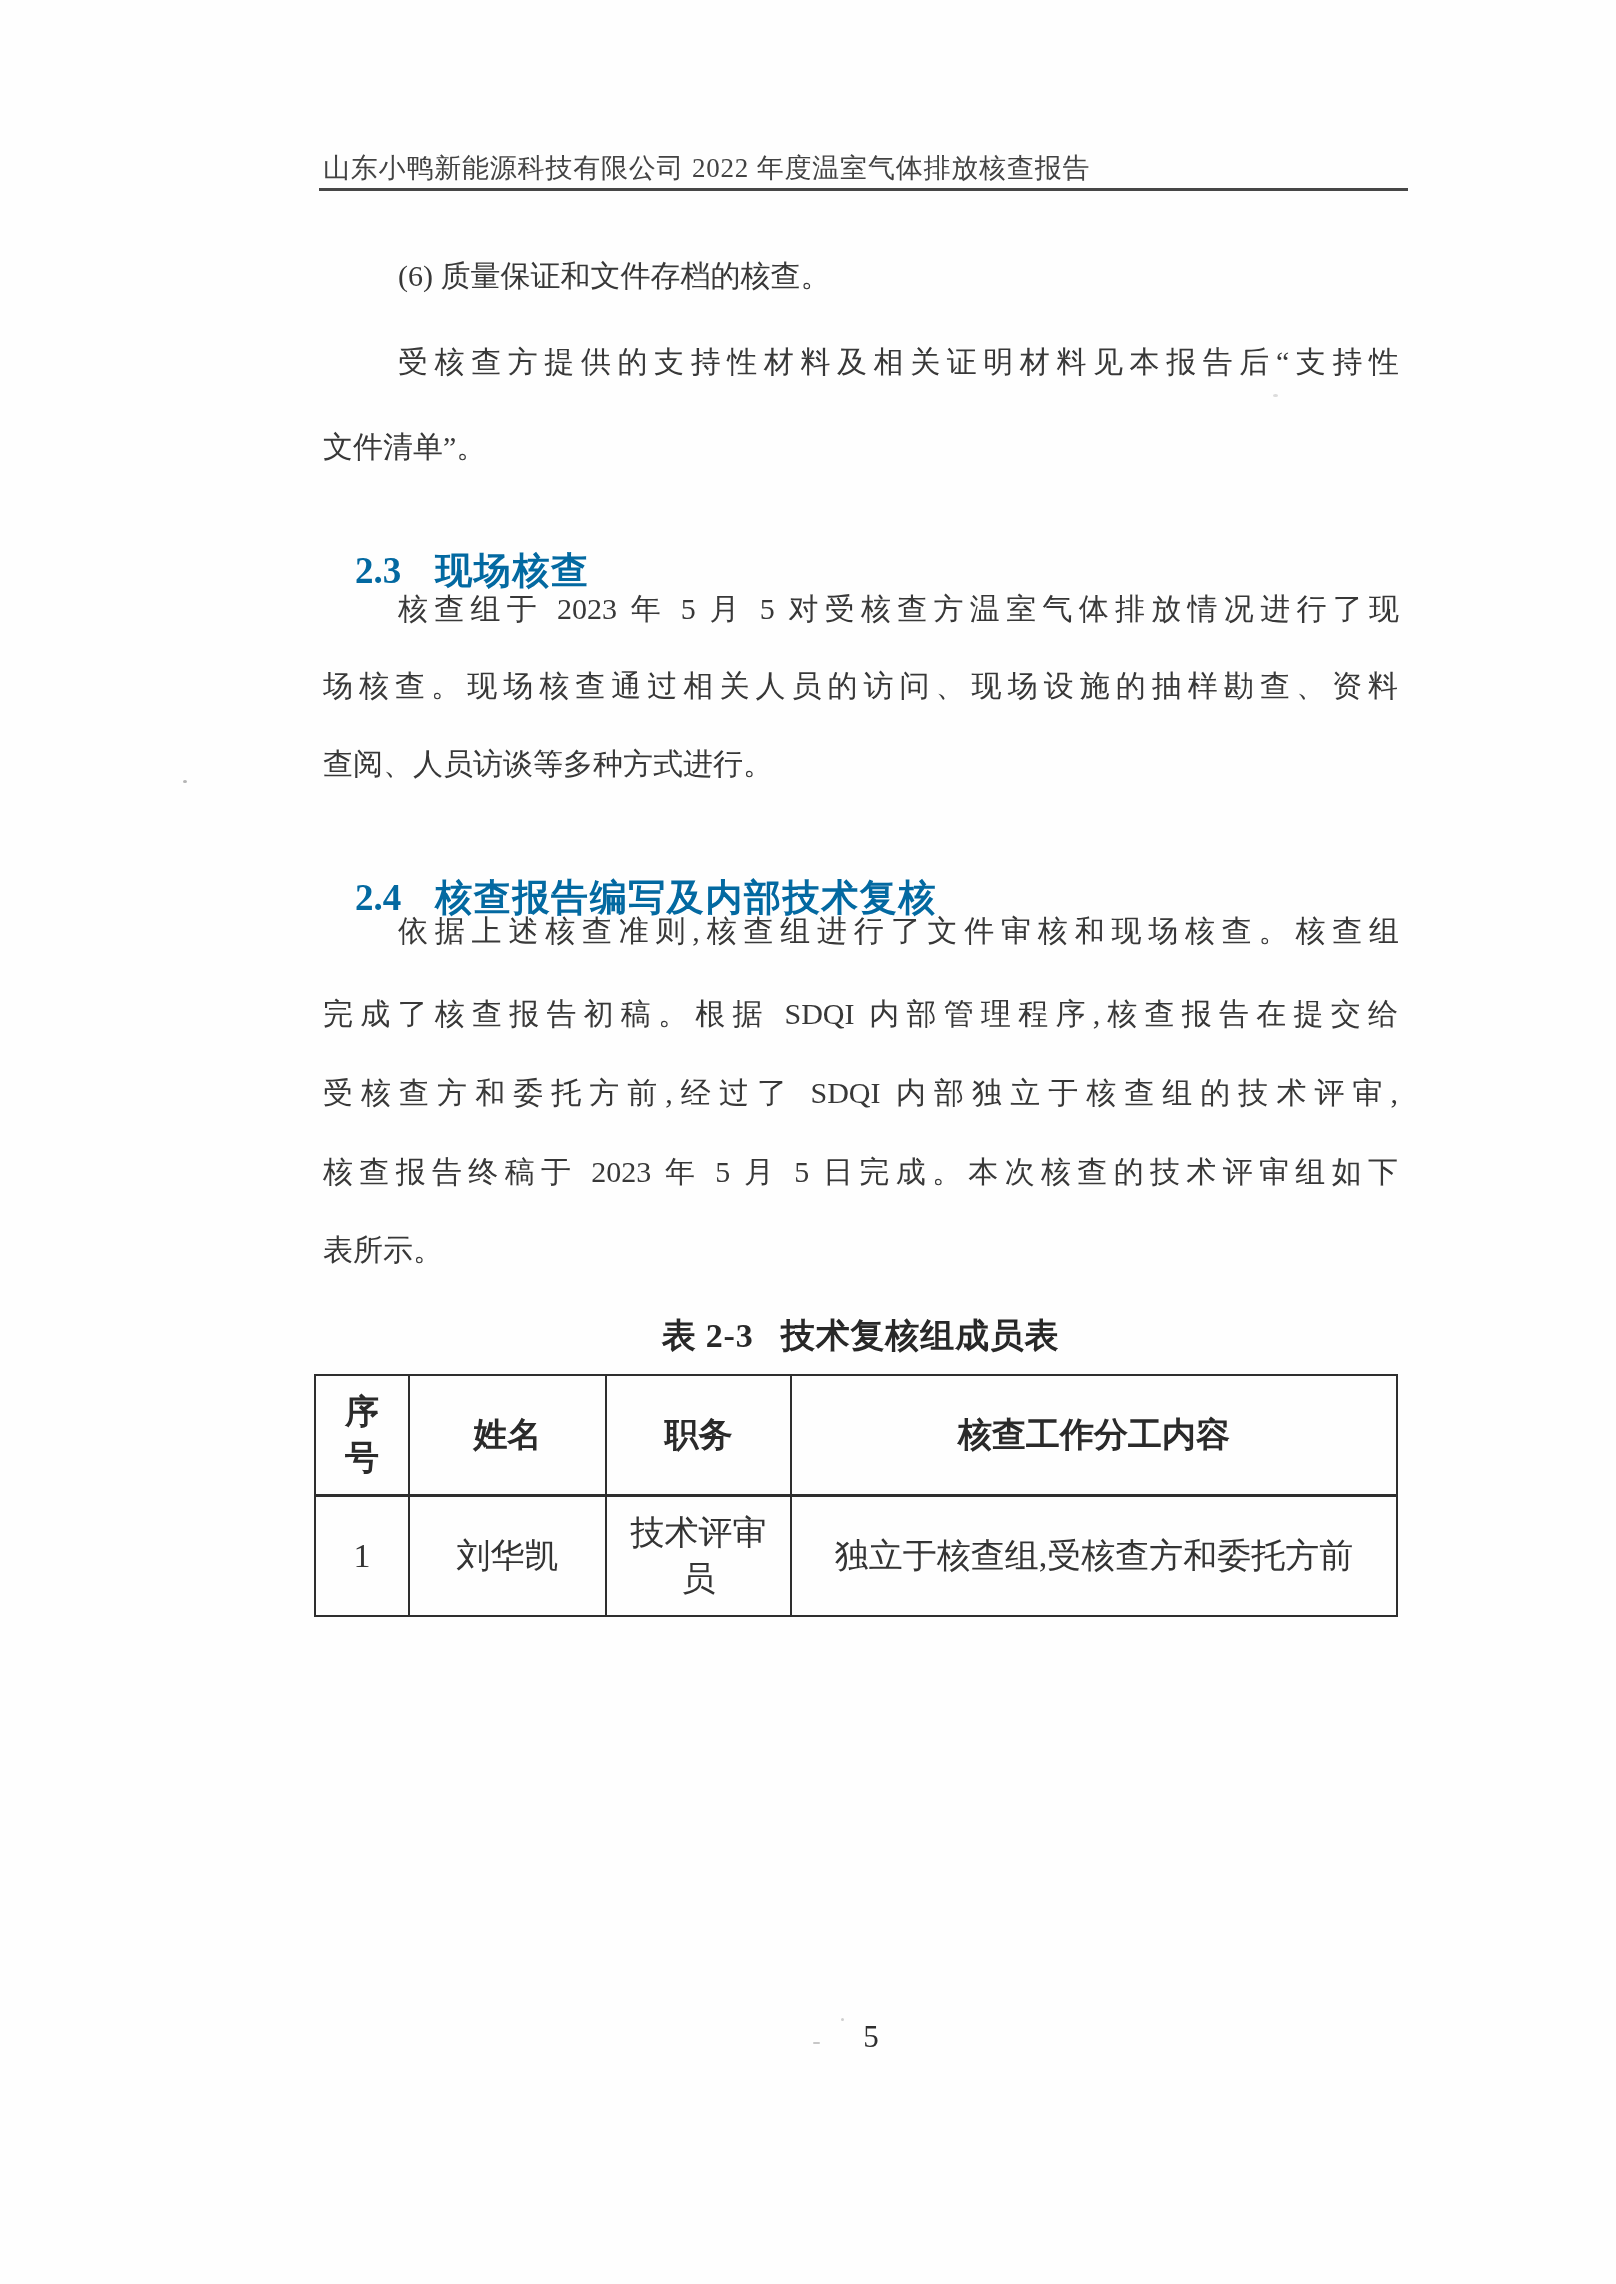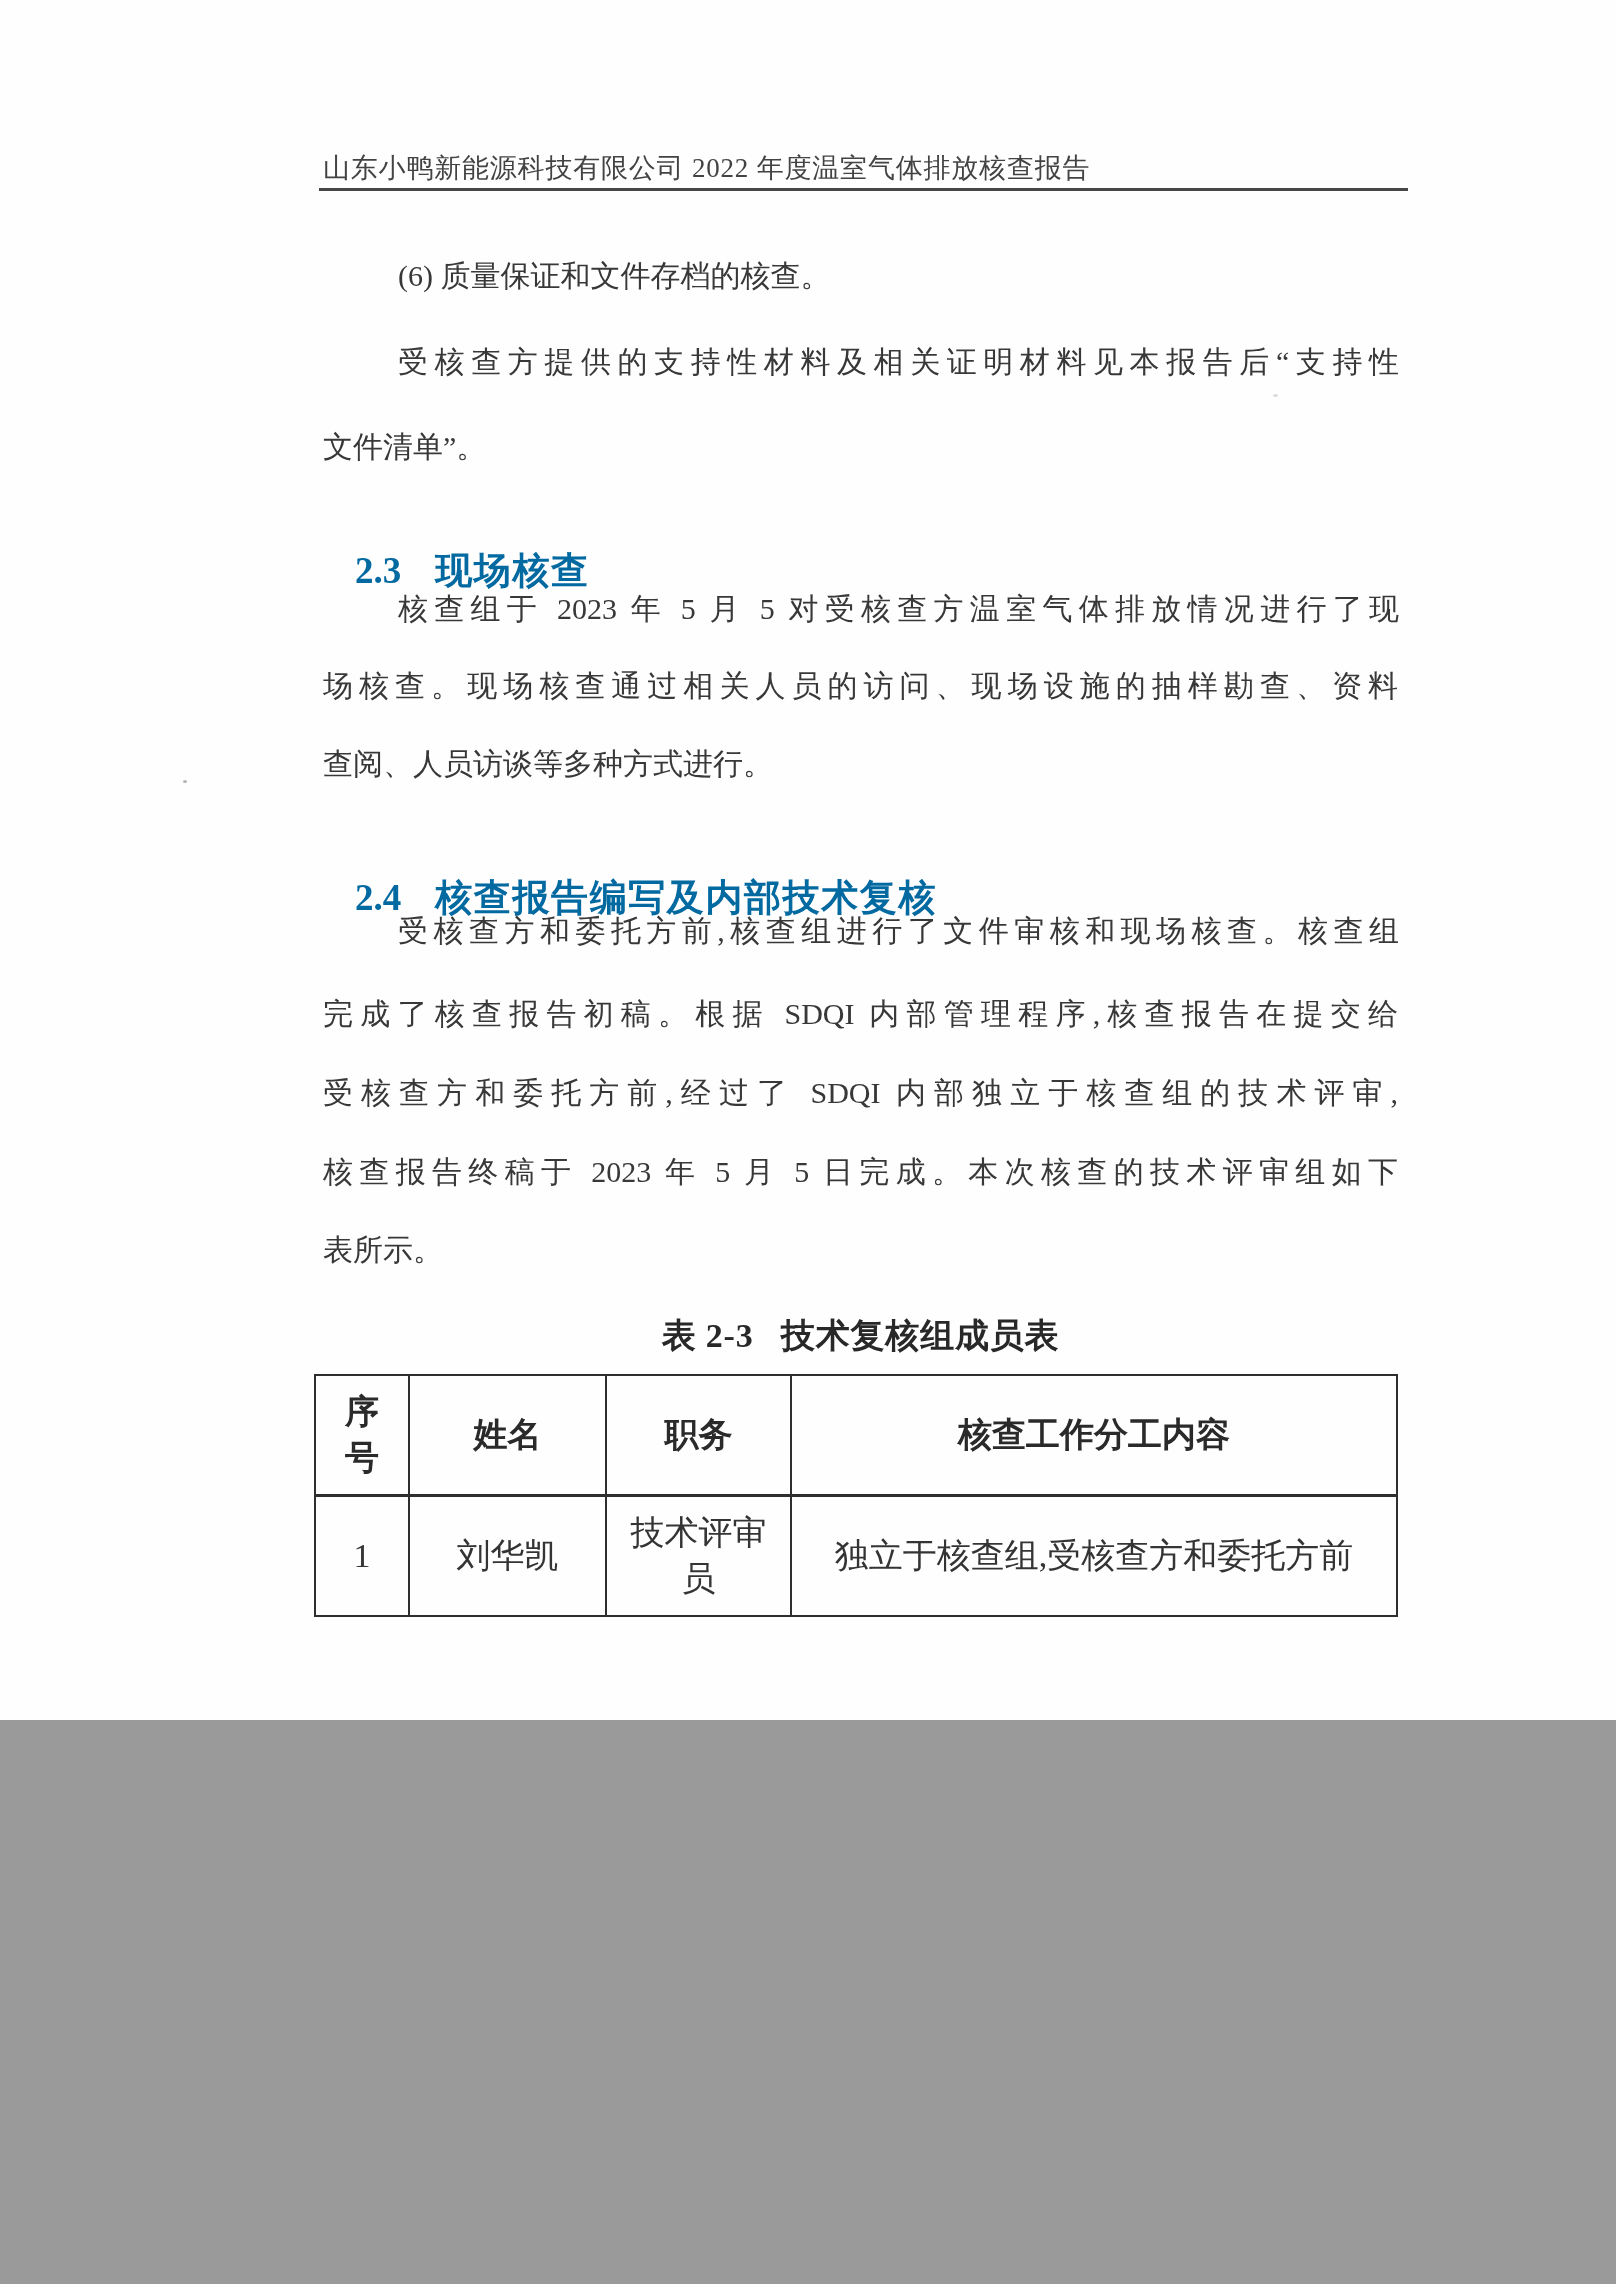--- a/index.html
+++ b/index.html
@@ -1,18 +1,18 @@
 <!DOCTYPE html>
 <html style="font-size:13px"><head>
 <meta charset="utf-8">
 <style>
   html,body{margin:0;padding:0;background:#9a9a9a;}
   .page{
     position:relative;
-    width:1616px;height:1720px;
+    width:1616px;height:2284px;
     background:#fefefe;
     overflow:hidden;
     font-family:"Liberation Serif","DejaVu Serif",serif;
     color:#3a3a3a;
   }
   
   .header-title{
     position:absolute;left:323px;top:152px;
     font-size:27px;line-height:32px;letter-spacing:0.8px;
     color:#434343;white-space:pre;
@@ -92,21 +92,21 @@
   </div>
 
   <div class="line indent just" style="top:587px;">核查组于 2023 年 5 月 5 对受核查方温室气体排放情况进行了现</div>
   <div class="line just" style="top:664px;">场核查。现场核查通过相关人员的访问、现场设施的抽样勘查、资料</div>
   <div class="line" style="top:742px;">查阅、人员访谈等多种方式进行。</div>
 
   <div class="heading" style="top:826px;">
     <span class="h-num">2.4</span><span class="h-title">核查报告编写及内部技术复核</span>
   </div>
 
-  <div class="line indent just" style="top:909px;">受核查方和委托方前,核查组进行了文件审核和现场核查。核查组</div>
+  <div class="line indent just" style="top:909px;">依据上述核查准则,核查组进行了文件审核和现场核查。核查组</div>
   <div class="line just" style="top:992px;">完成了核查报告初稿。根据 SDQI 内部管理程序,核查报告在提交给</div>
   <div class="line just" style="top:1071px;">受核查方和委托方前,经过了 SDQI 内部独立于核查组的技术评审,</div>
   <div class="line just" style="top:1150px;">核查报告终稿于 2023 年 5 月 5 日完成。本次核查的技术评审组如下</div>
   <div class="line" style="top:1228px;">表所示。</div>
 
   <div class="table-caption">
     <span class="caption-num">表 2-3</span><span>技术复核组成员表</span>
   </div>
 
   <table class="members">

